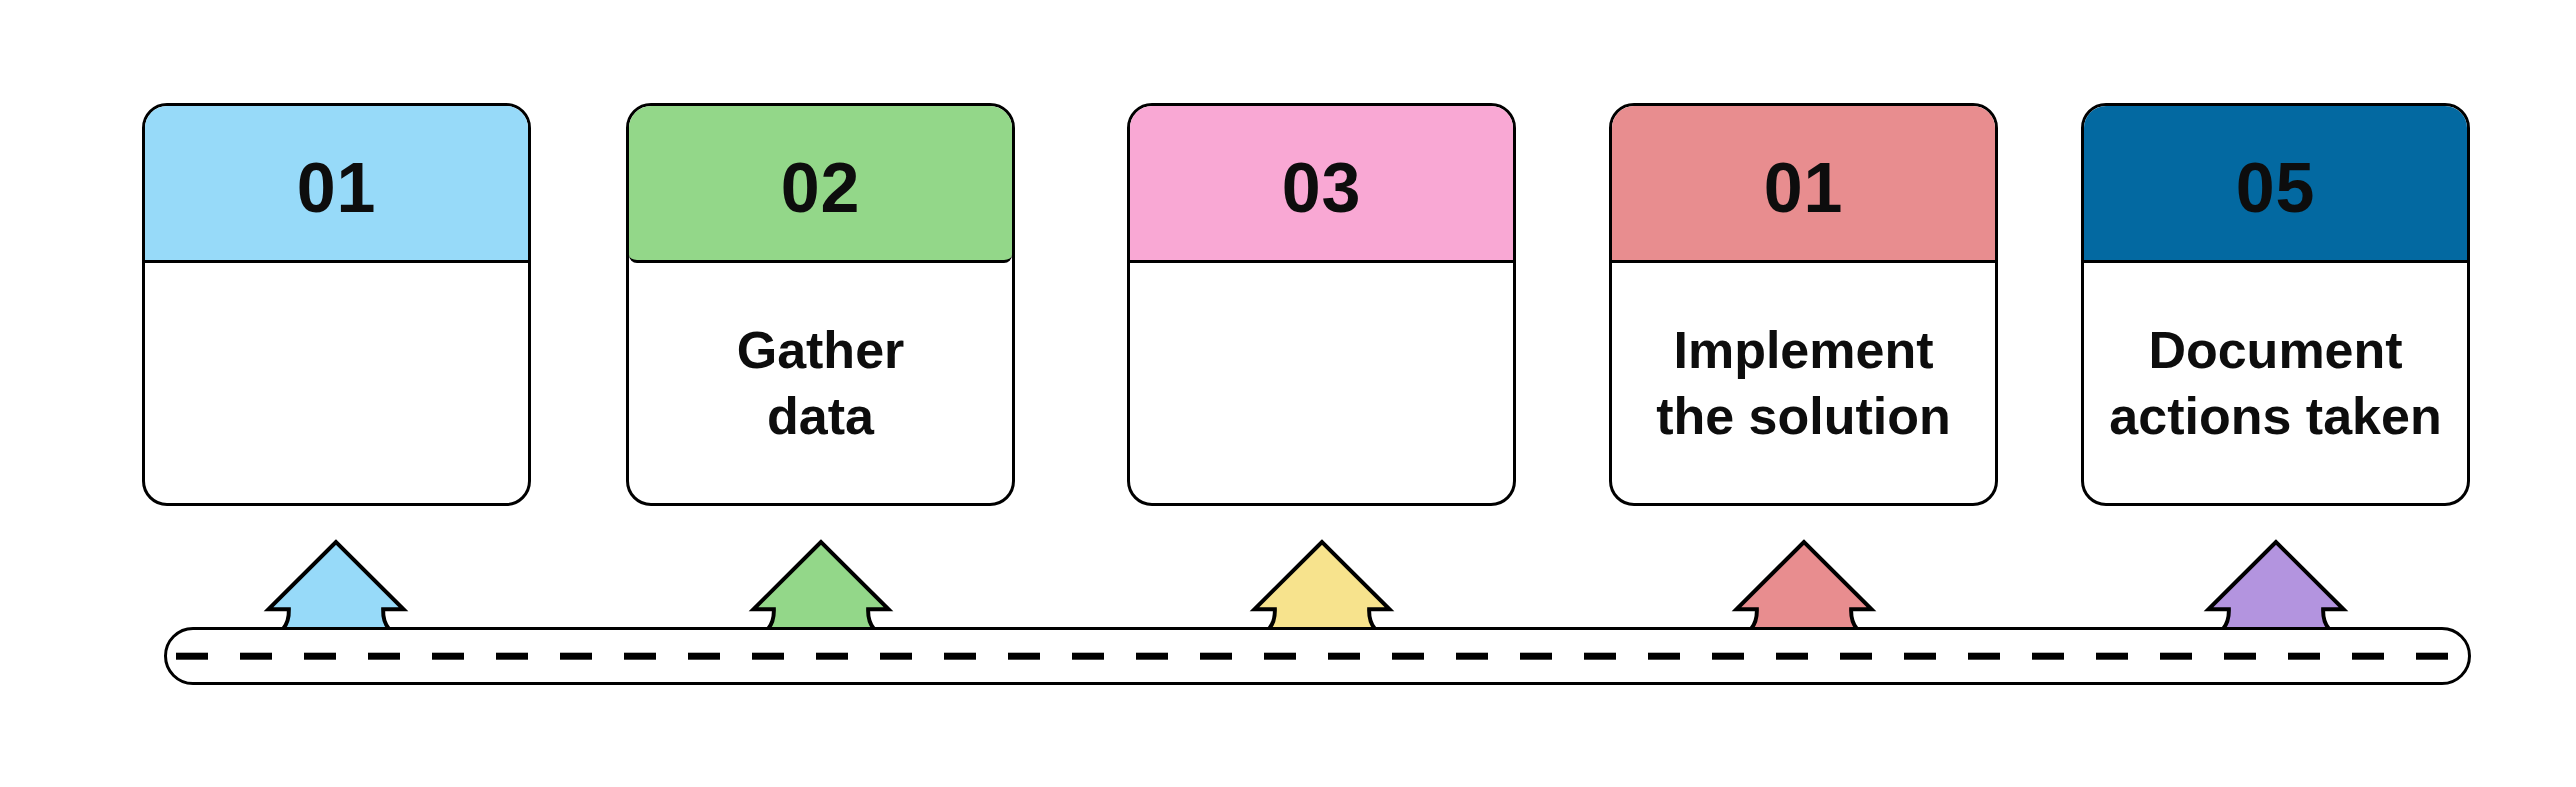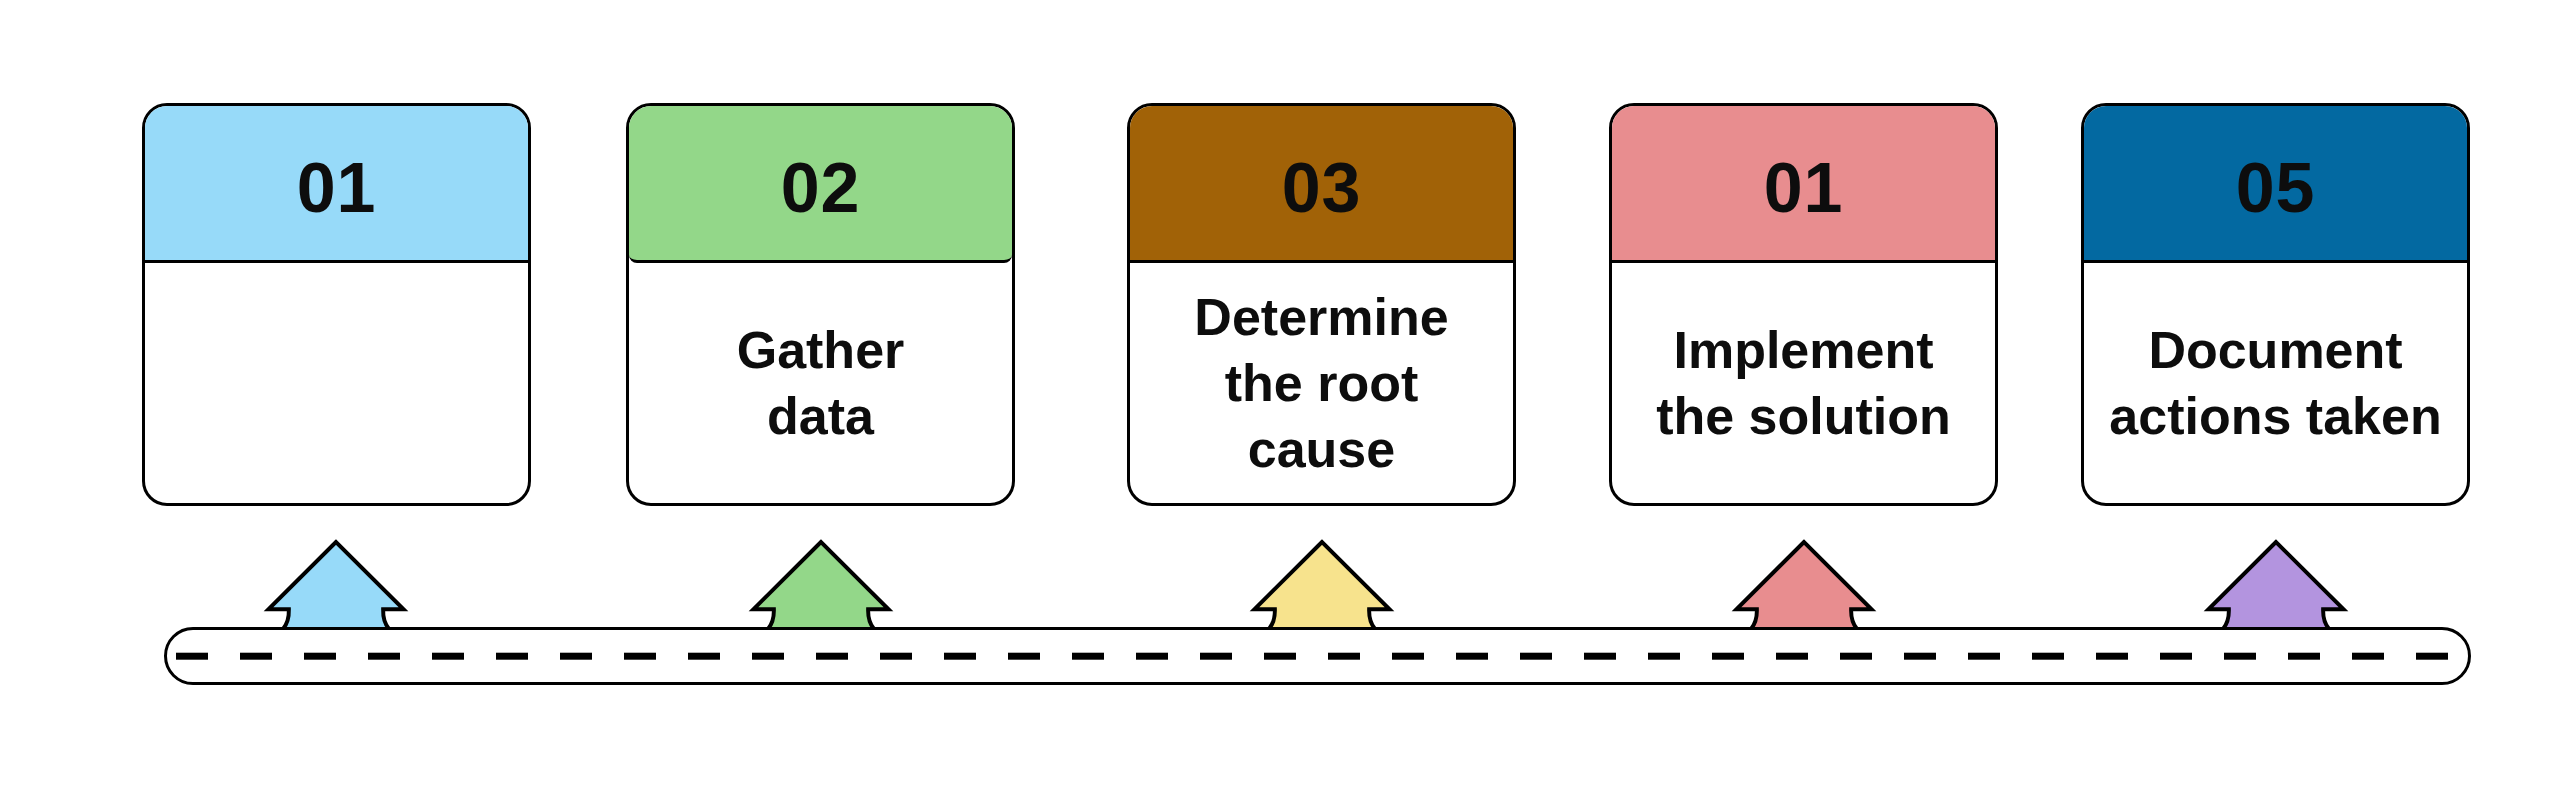--- a/index.html
+++ b/index.html
@@ -102,27 +102,22 @@
     <div class="card-header" style="background-color: rgb(147, 215, 137); border-radius: 8px;">
       <span class="step-number">02</span>
     </div>
     <div class="card-body">
       <div class="title-line">Gather</div>
       <div class="title-line">data</div>
     </div>
   </div>
 
   <div class="card" style="left:1127px">
-    <div class="card-header" style="background-color: #a16207;">
+    <div class="card-header" style="background-color: #f9a8d4;">
       <span class="step-number">03</span>
-    </div>
-    <div class="card-body">
-      <div class="title-line">Determine</div>
-      <div class="title-line">the root</div>
-      <div class="title-line">cause</div>
     </div>
   </div>
 
   <div class="card" style="left:1609px">
     <div class="card-header" style="background-color: rgb(232, 141, 143);">
       <span class="step-number">01</span>
     </div>
     <div class="card-body">
       <div class="title-line">Implement</div>
       <div class="title-line">the solution</div>

